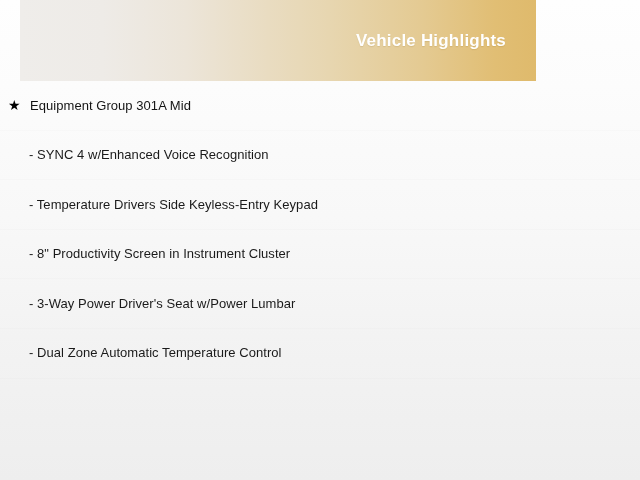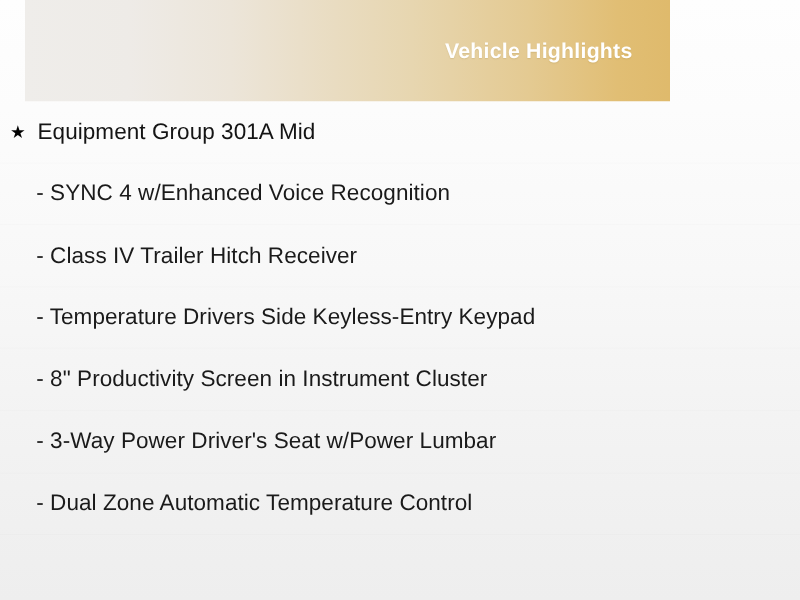--- a/index.html
+++ b/index.html
@@ -92,21 +92,21 @@
     width: 18px;
     min-width: 18px;
     font-size: 14px;
     color: #000000;
     line-height: 1;
     text-align: left;
     margin-right: 4px;
   }
 
   .hl-label {
-    font-size: 18px;
+    font-size: 13px;
     color: #1a1a1a;
     line-height: 1.2;
     white-space: nowrap;
     letter-spacing: 0.05px;
     text-align: right;
   }
 
   .hl-label.group-label {
     color: #141414;
   }
@@ -124,23 +124,20 @@
 
     <li class="hl-row group">
       <span class="star-bullet">★</span>
       <span class="hl-label group-label">Equipment Group 301A Mid</span>
     </li>
 
     <li class="hl-row sub">
       <span class="hl-label">- SYNC 4 w/Enhanced Voice Recognition</span>
     </li>
 
-    <li class="hl-row sub">
-      <span class="hl-label">- Class IV Trailer Hitch Receiver</span>
-    </li>
 
 
     <li class="hl-row sub">
       <span class="hl-label">- Temperature Drivers Side Keyless-Entry Keypad</span>
     </li>
 
     <li class="hl-row sub">
       <span class="hl-label">- 8" Productivity Screen in Instrument Cluster</span>
     </li>
 

